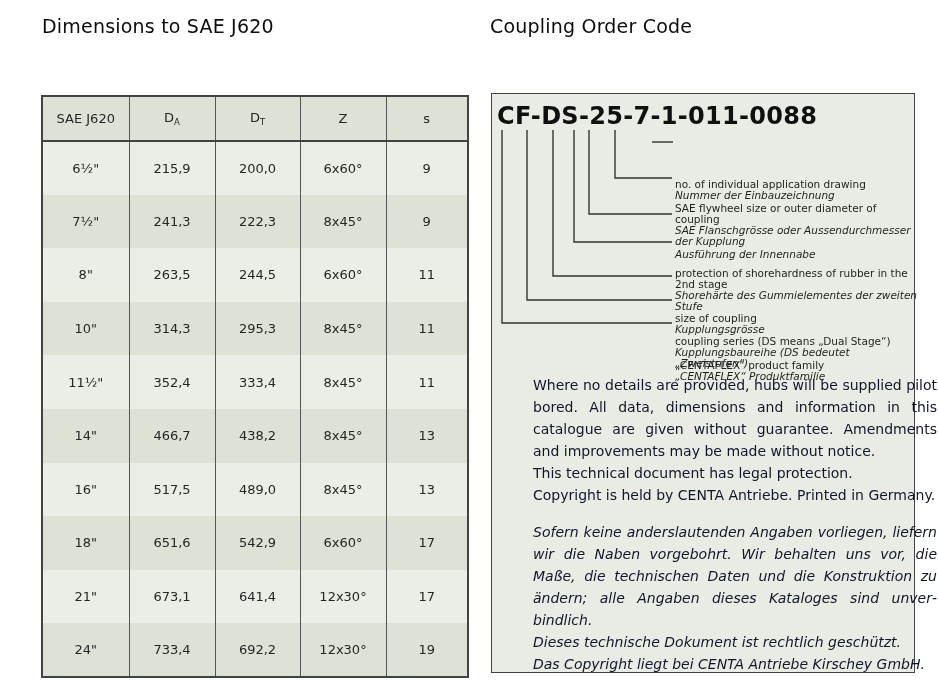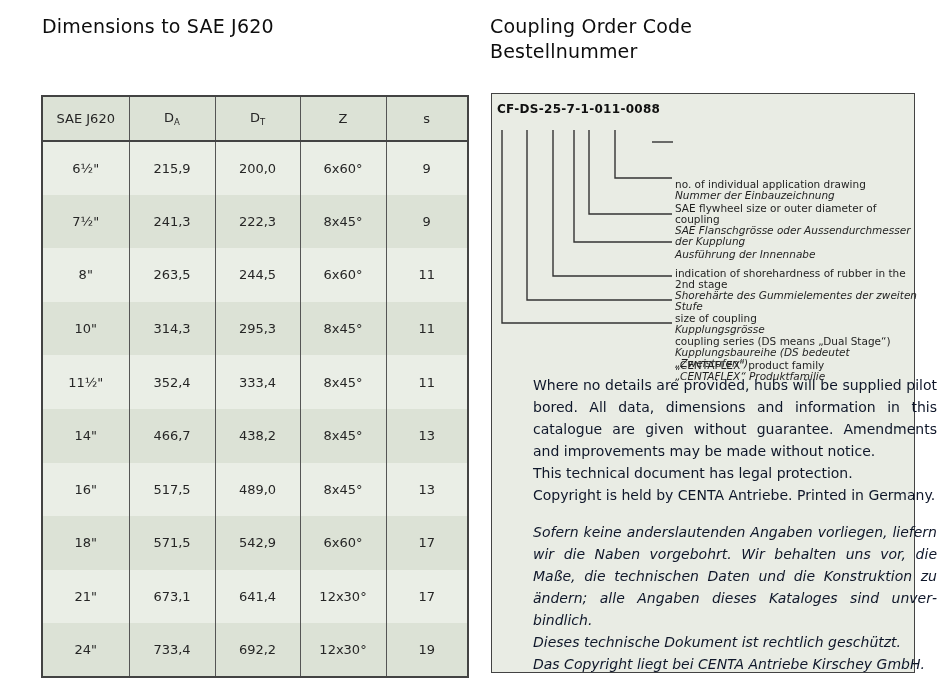--- a/index.html
+++ b/index.html
@@ -26,21 +26,21 @@
   table.dims tbody tr:nth-child(even){background:var(--row-dark);}
   table.dims th,table.dims td{
     text-align:center;vertical-align:middle;font-size:13px;font-weight:normal;
     color:var(--text);border-left:1.5px solid #555555;padding:0;}
   table.dims th:first-child,table.dims td:first-child{border-left:none;}
   .subx{font-size:8.5px;vertical-align:-3px;}
 
   
   .order-box{position:absolute;left:491px;top:93px;width:424px;height:580px;
     background:var(--box-bg);border:1.5px solid var(--border-dark);box-sizing:border-box;}
-  .code{position:absolute;left:5px;top:8px;font-weight:bold;font-size:12px;
+  .code{position:absolute;left:5px;top:8px;font-weight:bold;font-size:24px;
     letter-spacing:.3px;color:#101010;white-space:nowrap;}
   svg.lines{position:absolute;left:0;top:0;width:424px;height:580px;}
   svg.lines path{stroke:var(--line-color);stroke-width:1.4;fill:none;}
   .code-label{position:absolute;left:183px;width:246px;font-size:10.5px;line-height:11px;color:#1f1f1f;margin-top:44px;}
   .code-label .de{font-style:italic;}
   .para{position:absolute;left:7px;width:404px;font-size:14px;line-height:22px;color:#0f172a;margin-left:34px;}
   .para .seg{text-align:justify;}
   #para-de{font-style:italic;}
 </style>
 </head>
@@ -114,21 +114,21 @@
         </tr>
         <tr>
           <td>16"</td>
           <td>517,5</td>
           <td>489,0</td>
           <td>8x45°</td>
           <td>13</td>
         </tr>
         <tr>
           <td>18"</td>
-          <td>571,5</td>
+          <td>651,6</td>
           <td>542,9</td>
           <td>6x60°</td>
           <td>17</td>
         </tr>
         <tr>
           <td>21"</td>
           <td>673,1</td>
           <td>641,4</td>
           <td>12x30°</td>
           <td>17</td>
@@ -138,21 +138,20 @@
           <td>733,4</td>
           <td>692,2</td>
           <td>12x30°</td>
           <td>19</td>
         </tr>
       </tbody>
   </table>
 
   <div class="heading" id="heading-right">
     <div>Coupling Order Code</div>
-    <div>Bestellnummer</div>
   </div>
 
   <div class="order-box">
     <div class="code">CF-DS-25-7-1-011-0088</div>
 
     <svg class="lines" viewBox="0 0 424 580" aria-hidden="true">
       <path d="M10 36 V229 H180"></path>
       <path d="M35 36 V206 H180"></path>
       <path d="M61 36 V182 H180"></path>
       <path d="M82 36 V148 H180"></path>
@@ -167,21 +166,21 @@
           <div class="de">Nummer der Einbauzeichnung</div>
         </div>
         <div class="code-label" style="top: 65px;">
           <div class="en">SAE flywheel size or outer diameter of coupling</div>
           <div class="de">SAE Flanschgrösse oder Aussendurchmesser der Kupplung</div>
         </div>
         <div class="code-label" style="top: 111px;">
           <div class="de">Ausführung der Innennabe</div>
         </div>
         <div class="code-label" style="top: 130px;">
-          <div class="en">indication of shorehardness of rubber in the 2nd stage</div>
+          <div class="en">protection of shorehardness of rubber in the 2nd stage</div>
           <div class="de">Shorehärte des Gummielementes der zweiten Stufe</div>
         </div>
         <div class="code-label" style="top: 175px;">
           <div class="en">size of coupling</div>
           <div class="de">Kupplungsgrösse</div>
         </div>
         <div class="code-label" style="top: 198px;">
           <div class="en">coupling series (DS means „Dual Stage“)</div>
           <div class="de">Kupplungsbaureihe (DS bedeutet „Zweistufen“)</div>
         </div>

